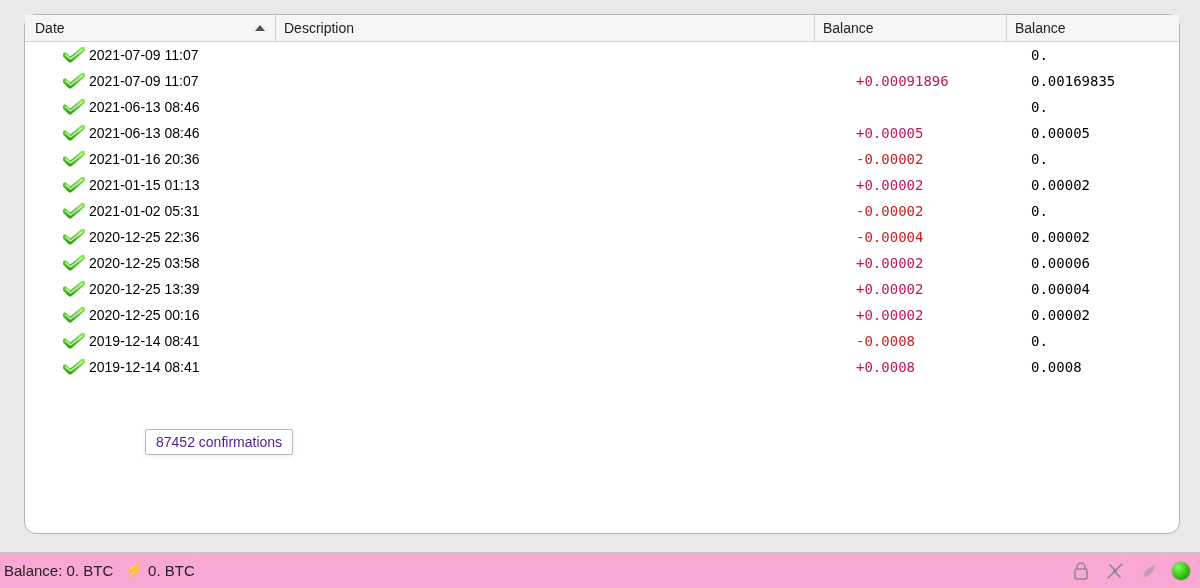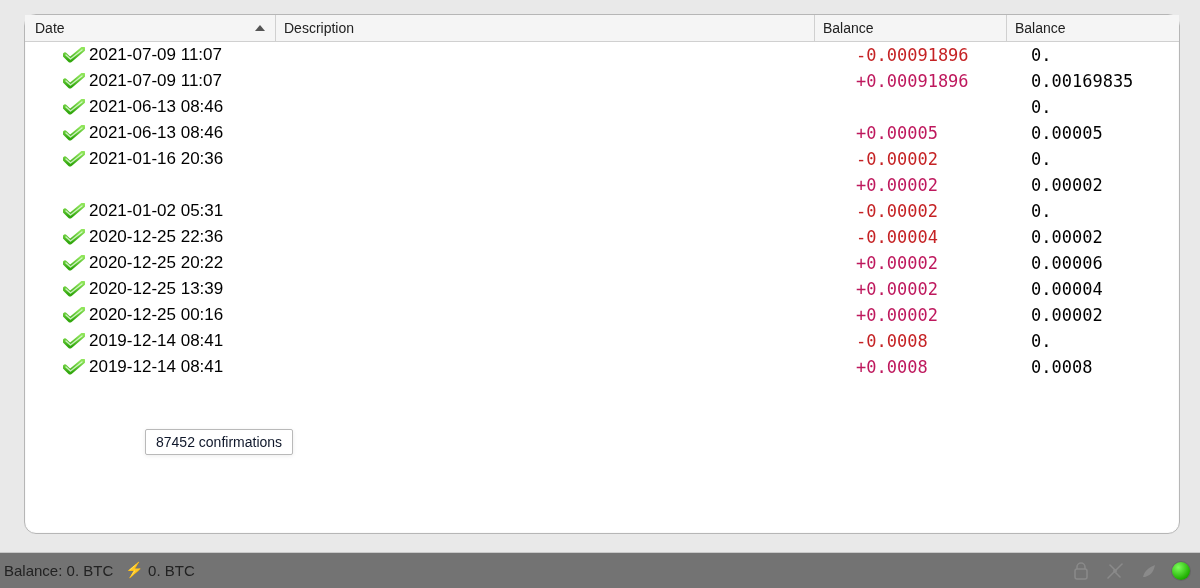--- a/index.html
+++ b/index.html
@@ -53,21 +53,21 @@
     right: 10px;
     top: 50%;
     transform: translateY(-50%);
     width: 0; height: 0;
     border-left: 5px solid transparent;
     border-right: 5px solid transparent;
     border-bottom: 6px solid #555;
   }
 
   .rows {
-    font-size: 17px;
+    font-size: 14px;
   }
   .tx-row {
     display: flex;
     align-items: center;
     height: 26px;
     padding: 0;
   }
   .cell-date {
     width: 232px;
     display: flex;
@@ -103,33 +103,33 @@
   .check svg { display: block; }
 
   .tooltip {
     position: absolute;
     left: 120px;
     top: 414px;
     background: #ffffff;
     border: 1px solid #b9b9b9;
     padding: 4px 10px;
     font-size: 14px;
-    color: #0f172a;
+    color: #4c1d95;
     box-shadow: 0 1px 4px rgba(0,0,0,.08);
     border-radius: 2px;
     white-space: nowrap;
   }
 
   .statusbar {
     position: absolute;
     left: 0;
     right: 0;
     bottom: 0;
     height: 36px;
-    background: #737373;
+    background: #f9a8d4;
     border-top: 1px solid #c8c8c8;
     display: flex;
     padding: 0 10px 0 4px;
     box-sizing: border-box;
     font-size: 15px;
     color: #222;
   }
   .status-text { display: flex; align-items: center; gap: 12px; }
   .bolt {
     display: inline-block;
@@ -191,21 +191,20 @@
       <stop offset="1" stop-color="#33a80e"></stop>
     </linearGradient>
   </defs>
   <path d="M2 8 L7 13 L20 2" fill="none" stroke="url(#g)" stroke-width="5" stroke-linecap="round" stroke-linejoin="round"></path>
   <path d="M3 8 L7.5 12 L19 3" fill="none" stroke="#e6ffe0" stroke-width="1.5" stroke-linecap="round" stroke-linejoin="round" opacity="0.8"></path>
 </svg>
           </span>
           <span>2021-07-09 11:07</span>
         </div>
         <div class="cell-desc"></div>
-        <div class="cell-amount neg">-0.00091896</div>
         <div class="cell-balance">0.</div>
       </div>
       <div class="tx-row">
         <div class="cell-date">
           <span class="check">
 <svg width="22" height="16" viewBox="0 0 22 16">
   <defs>
     <linearGradient id="g" x1="0" y1="0" x2="0" y2="1">
       <stop offset="0" stop-color="#8fe55a"></stop>
       <stop offset="1" stop-color="#33a80e"></stop>
@@ -274,20 +273,35 @@
   <path d="M3 8 L7.5 12 L19 3" fill="none" stroke="#e6ffe0" stroke-width="1.5" stroke-linecap="round" stroke-linejoin="round" opacity="0.8"></path>
 </svg>
           </span>
           <span>2021-01-16 20:36</span>
         </div>
         <div class="cell-desc"></div>
         <div class="cell-amount neg">-0.00002</div>
         <div class="cell-balance">0.</div>
       </div>
       <div class="tx-row">
+        <div class="cell-date">
+          <span class="check">
+<svg width="22" height="16" viewBox="0 0 22 16">
+  <defs>
+    <linearGradient id="g" x1="0" y1="0" x2="0" y2="1">
+      <stop offset="0" stop-color="#8fe55a"></stop>
+      <stop offset="1" stop-color="#33a80e"></stop>
+    </linearGradient>
+  </defs>
+  <path d="M2 8 L7 13 L20 2" fill="none" stroke="url(#g)" stroke-width="5" stroke-linecap="round" stroke-linejoin="round"></path>
+  <path d="M3 8 L7.5 12 L19 3" fill="none" stroke="#e6ffe0" stroke-width="1.5" stroke-linecap="round" stroke-linejoin="round" opacity="0.8"></path>
+</svg>
+          </span>
+          <span>2021-01-15 01:13</span>
+        </div>
         <div class="cell-desc"></div>
         <div class="cell-amount pos">+0.00002</div>
         <div class="cell-balance">0.00002</div>
       </div>
       <div class="tx-row">
         <div class="cell-date">
           <span class="check">
 <svg width="22" height="16" viewBox="0 0 22 16">
   <defs>
     <linearGradient id="g" x1="0" y1="0" x2="0" y2="1">
@@ -332,21 +346,21 @@
   <defs>
     <linearGradient id="g" x1="0" y1="0" x2="0" y2="1">
       <stop offset="0" stop-color="#8fe55a"></stop>
       <stop offset="1" stop-color="#33a80e"></stop>
     </linearGradient>
   </defs>
   <path d="M2 8 L7 13 L20 2" fill="none" stroke="url(#g)" stroke-width="5" stroke-linecap="round" stroke-linejoin="round"></path>
   <path d="M3 8 L7.5 12 L19 3" fill="none" stroke="#e6ffe0" stroke-width="1.5" stroke-linecap="round" stroke-linejoin="round" opacity="0.8"></path>
 </svg>
           </span>
-          <span>2020-12-25 20:22</span>
+          <span>2020-12-25 03:58</span>
         </div>
         <div class="cell-desc"></div>
         <div class="cell-amount pos">+0.00002</div>
         <div class="cell-balance">0.00006</div>
       </div>
       <div class="tx-row">
         <div class="cell-date">
           <span class="check">
 <svg width="22" height="16" viewBox="0 0 22 16">
   <defs>

